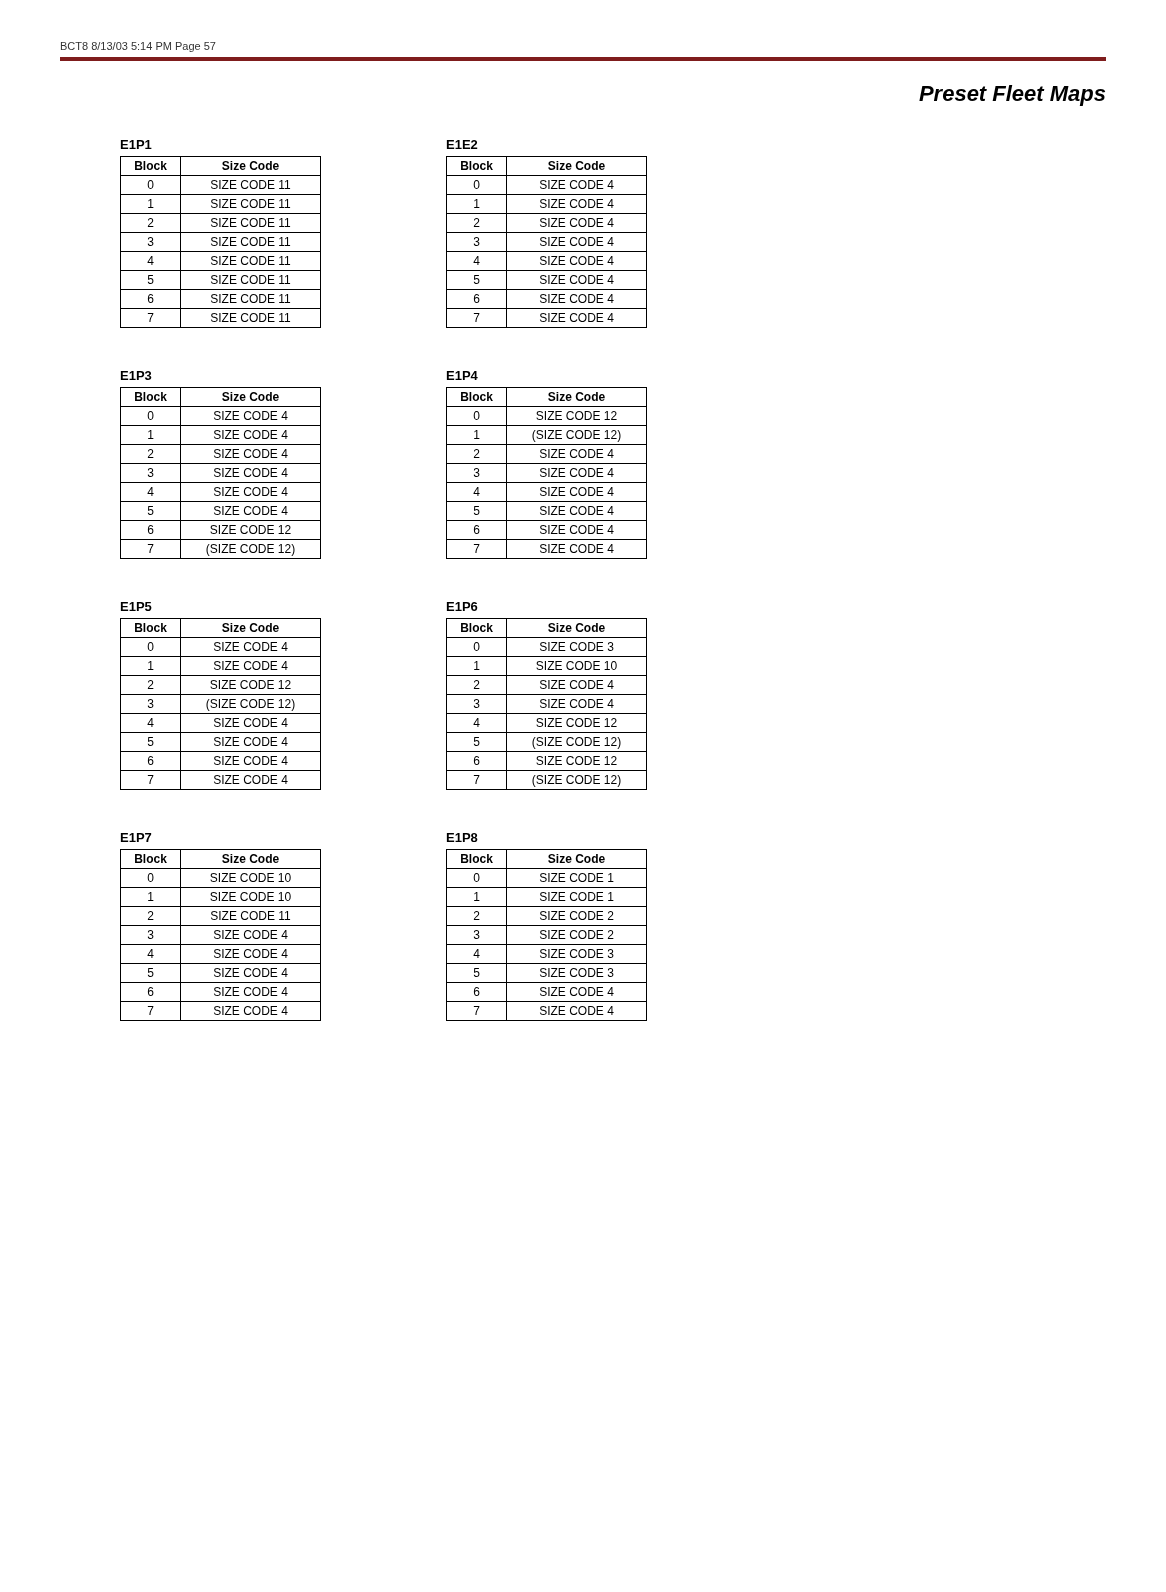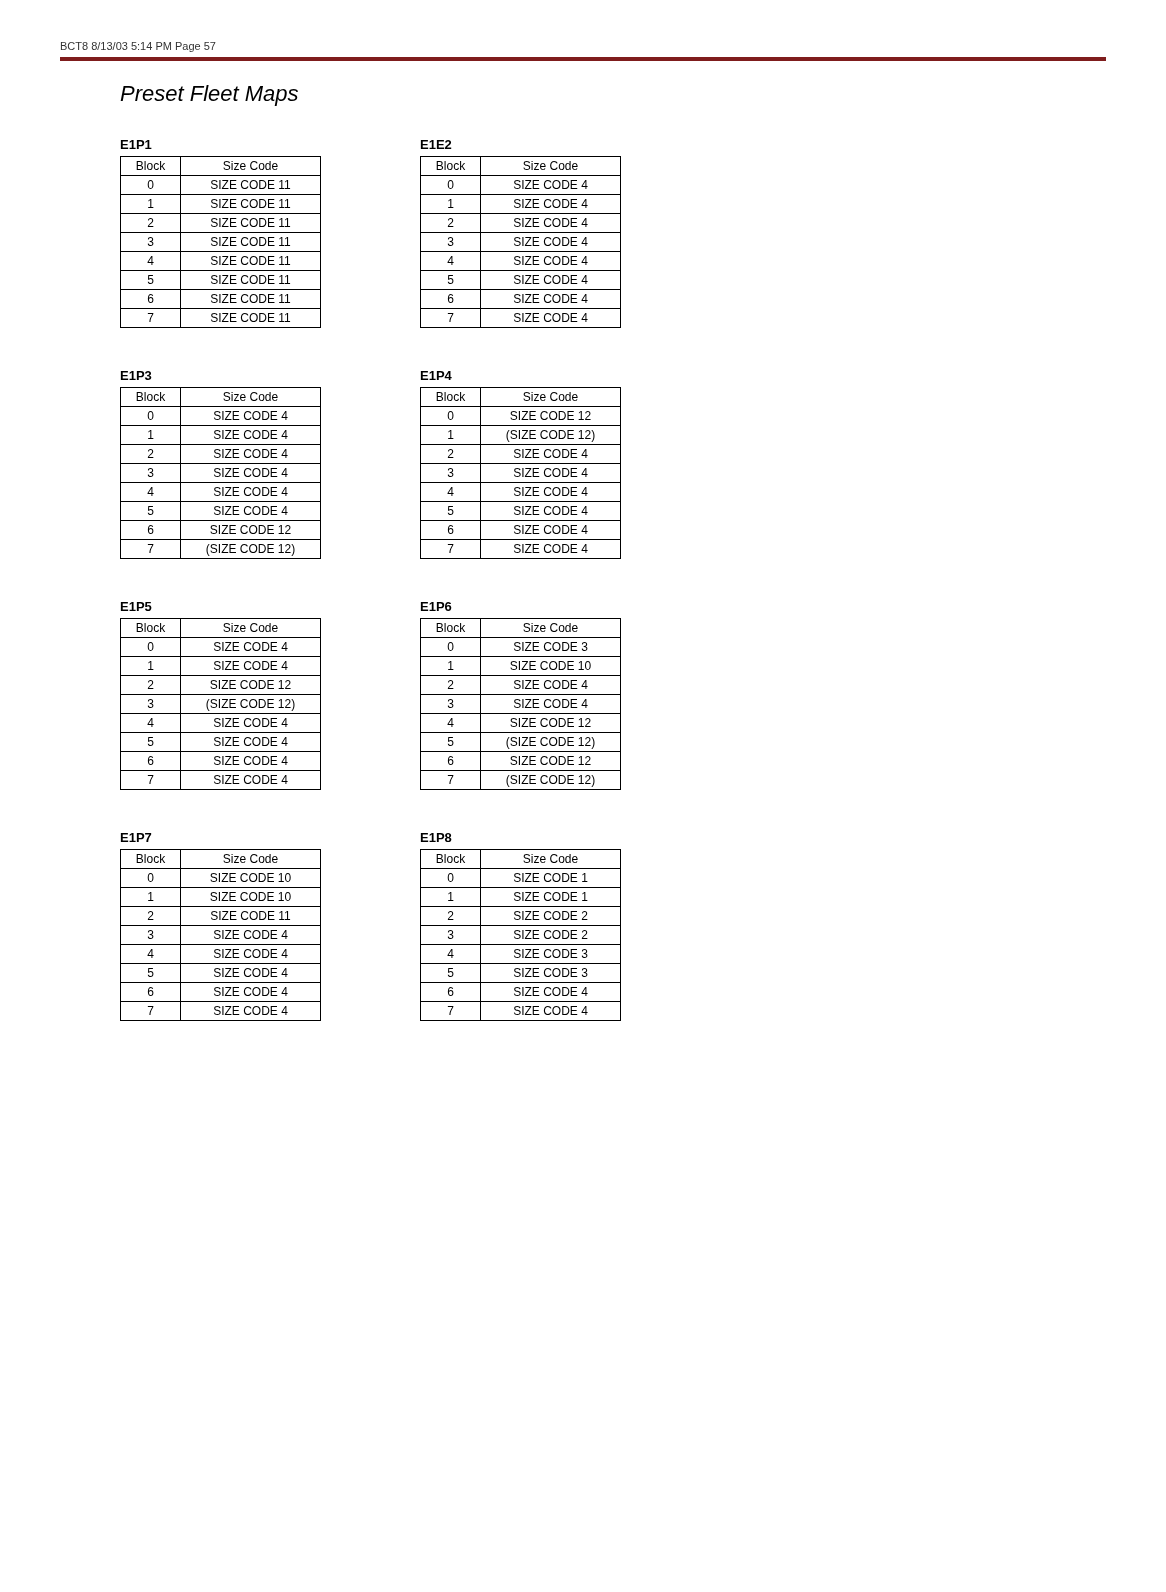--- a/index.html
+++ b/index.html
@@ -15,31 +15,32 @@
     }
     .page-header {
       font-size: 11px;
       color: #333;
       margin-bottom: 20px;
       border-bottom: 4px solid #7f1d1d;
       padding-bottom: 5px;
     }
     .page-title {
       font-size: 22px;
-      font-weight: normal;
+      font-weight: bold;
       font-style: italic;
       margin-bottom: 30px;
       margin-left: 60px;
+      text-align: right;
     }
     .tables-area {
       margin-left: 60px;
     }
     .tables-row {
       display: flex;
-      gap: 80px;
+      gap: 106px;
       margin-bottom: 40px;
     }
     .table-block {
       min-width: 220px;
     }
     .table-label {
       font-size: 13px;
       font-weight: bold;
       margin-bottom: 4px;
     }
@@ -48,21 +49,21 @@
       min-width: 200px;
     }
     th, td {
       border: 1px solid #000;
       padding: 2px 10px;
       text-align: center;
       font-size: 12px;
       white-space: nowrap;
     }
     th {
-      font-weight: normal;
+      font-weight: bold;
       background: #fff;
     }
     td:first-child {
       width: 60px;
     }
     td:last-child {
       width: 140px;
     }
   </style>
 </head>

